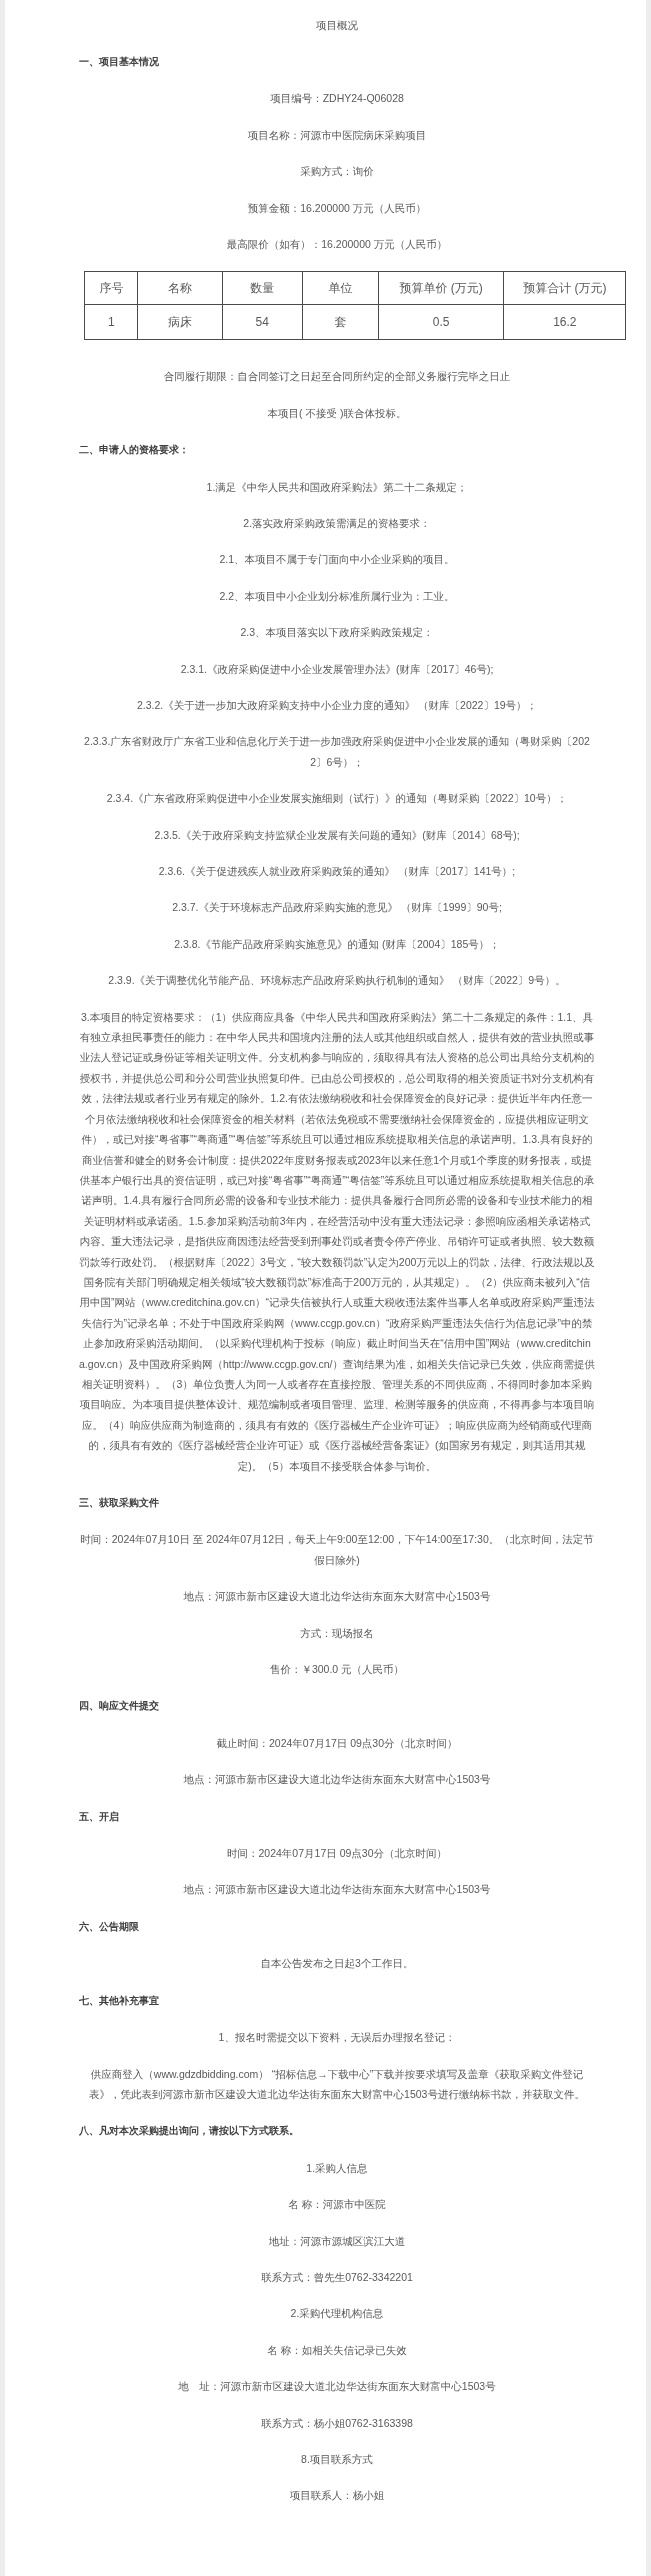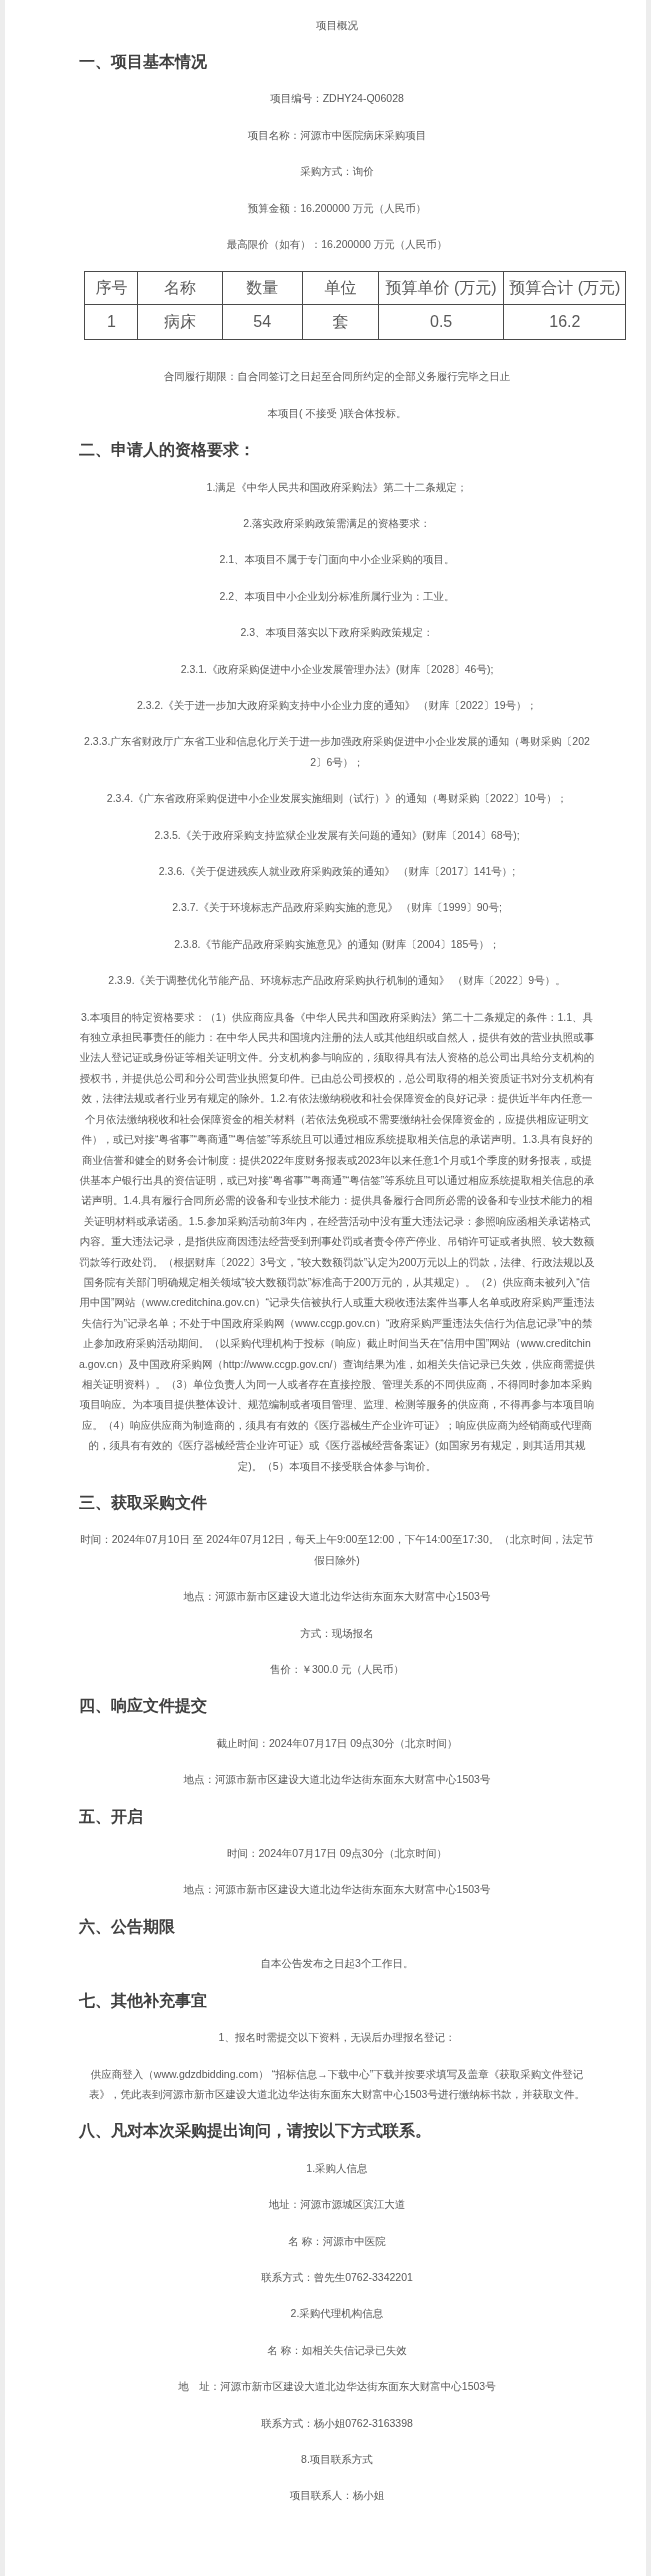--- a/index.html
+++ b/index.html
@@ -25,31 +25,31 @@
     word-break: break-all;
     text-align: center;
   }
   .overview {
     margin: 4px 0 16px 0;
     line-height: 20.4px;
   }
   .heading {
     margin: 17px 0 16px 0;
     line-height: 20.4px;
-    font-size: 16px;
+    font-size: 10px;
     font-weight: 700;
     color: var(--heading-color, #404040);
   }
   table.req-table {
     border-collapse: collapse;
     table-layout: fixed;
     width: 505px;
     margin: 17px 0 26px 5.3px;
     color: var(--text-color, #595959);
-    font-size: 16px;
+    font-size: 12px;
   }
   table.req-table th,
   table.req-table td {
     border: 0.7px solid var(--border-color, #4a4a4a);
     text-align: center;
     vertical-align: middle;
     font-weight: 400;
     padding: 0 2.6px;
     overflow: hidden;
   }
@@ -95,21 +95,21 @@
         </tbody>
       </table>
       <p class="para">合同履行期限：自合同签订之日起至合同所约定的全部义务履行完毕之日止</p>
       <p class="para">本项目( 不接受 )联合体投标。</p>
       <p class="heading">二、申请人的资格要求：</p>
       <p class="para">1.满足《中华人民共和国政府采购法》第二十二条规定；</p>
       <p class="para">2.落实政府采购政策需满足的资格要求：</p>
       <p class="para">2.1、本项目不属于专门面向中小企业采购的项目。</p>
       <p class="para">2.2、本项目中小企业划分标准所属行业为：工业。</p>
       <p class="para">2.3、本项目落实以下政府采购政策规定：</p>
-      <p class="para">2.3.1.《政府采购促进中小企业发展管理办法》(财库〔2028〕46号);</p>
+      <p class="para">2.3.1.《政府采购促进中小企业发展管理办法》(财库〔2017〕46号);</p>
       <p class="para">2.3.2.《关于进一步加大政府采购支持中小企业力度的通知》 （财库〔2022〕19号）；</p>
       <p class="para">2.3.3.广东省财政厅广东省工业和信息化厅关于进一步加强政府采购促进中小企业发展的通知（粤财采购〔2022〕6号）；</p>
       <p class="para">2.3.4.《广东省政府采购促进中小企业发展实施细则（试行）》的通知（粤财采购〔2022〕10号）；</p>
       <p class="para">2.3.5.《关于政府采购支持监狱企业发展有关问题的通知》(财库〔2014〕68号);</p>
       <p class="para">2.3.6.《关于促进残疾人就业政府采购政策的通知》 （财库〔2017〕141号）;</p>
       <p class="para">2.3.7.《关于环境标志产品政府采购实施的意见》 （财库〔1999〕90号;</p>
       <p class="para">2.3.8.《节能产品政府采购实施意见》的通知 (财库〔2004〕185号）；</p>
       <p class="para">2.3.9.《关于调整优化节能产品、环境标志产品政府采购执行机制的通知》 （财库〔2022〕9号）。</p>
       <p class="para">3.本项目的特定资格要求：（1）供应商应具备《中华人民共和国政府采购法》第二十二条规定的条件：1.1、具有独立承担民事责任的能力：在中华人民共和国境内注册的法人或其他组织或自然人，提供有效的营业执照或事业法人登记证或身份证等相关证明文件。分支机构参与响应的，须取得具有法人资格的总公司出具给分支机构的授权书，并提供总公司和分公司营业执照复印件。已由总公司授权的，总公司取得的相关资质证书对分支机构有效，法律法规或者行业另有规定的除外。1.2.有依法缴纳税收和社会保障资金的良好记录：提供近半年内任意一个月依法缴纳税收和社会保障资金的相关材料（若依法免税或不需要缴纳社会保障资金的，应提供相应证明文件），或已对接“粤省事”“粤商通”“粤信签”等系统且可以通过相应系统提取相关信息的承诺声明。1.3.具有良好的商业信誉和健全的财务会计制度：提供2022年度财务报表或2023年以来任意1个月或1个季度的财务报表，或提供基本户银行出具的资信证明，或已对接“粤省事”“粤商通”“粤信签”等系统且可以通过相应系统提取相关信息的承诺声明。1.4.具有履行合同所必需的设备和专业技术能力：提供具备履行合同所必需的设备和专业技术能力的相关证明材料或承诺函。1.5.参加采购活动前3年内，在经营活动中没有重大违法记录：参照响应函相关承诺格式内容。重大违法记录，是指供应商因违法经营受到刑事处罚或者责令停产停业、吊销许可证或者执照、较大数额罚款等行政处罚。（根据财库〔2022〕3号文，“较大数额罚款”认定为200万元以上的罚款，法律、行政法规以及国务院有关部门明确规定相关领域“较大数额罚款”标准高于200万元的，从其规定）。（2）供应商未被列入“信用中国”网站（www.creditchina.gov.cn）“记录失信被执行人或重大税收违法案件当事人名单或政府采购严重违法失信行为”记录名单；不处于中国政府采购网（www.ccgp.gov.cn）“政府采购严重违法失信行为信息记录”中的禁止参加政府采购活动期间。（以采购代理机构于投标（响应）截止时间当天在“信用中国”网站（www.creditchina.gov.cn）及中国政府采购网（http://www.ccgp.gov.cn/）查询结果为准，如相关失信记录已失效，供应商需提供相关证明资料）。（3）单位负责人为同一人或者存在直接控股、管理关系的不同供应商，不得同时参加本采购项目响应。为本项目提供整体设计、规范编制或者项目管理、监理、检测等服务的供应商，不得再参与本项目响应。（4）响应供应商为制造商的，须具有有效的《医疗器械生产企业许可证》；响应供应商为经销商或代理商的，须具有有效的《医疗器械经营企业许可证》或《医疗器械经营备案证》(如国家另有规定，则其适用其规定)。（5）本项目不接受联合体参与询价。</p>
       <p class="heading">三、获取采购文件</p>
@@ -123,22 +123,22 @@
       <p class="heading">五、开启</p>
       <p class="para">时间：2024年07月17日 09点30分（北京时间）</p>
       <p class="para">地点：河源市新市区建设大道北边华达街东面东大财富中心1503号</p>
       <p class="heading">六、公告期限</p>
       <p class="para">自本公告发布之日起3个工作日。</p>
       <p class="heading">七、其他补充事宜</p>
       <p class="para">1、报名时需提交以下资料，无误后办理报名登记：</p>
       <p class="para">供应商登入（www.gdzdbidding.com） “招标信息→下载中心”下载并按要求填写及盖章《获取采购文件登记表》，凭此表到河源市新市区建设大道北边华达街东面东大财富中心1503号进行缴纳标书款，并获取文件。</p>
       <p class="heading">八、凡对本次采购提出询问，请按以下方式联系。</p>
       <p class="para">1.采购人信息</p>
+      <p class="para">名 称：河源市中医院</p>
       <p class="para">地址：河源市源城区滨江大道</p>
-      <p class="para">名 称：河源市中医院</p>
       <p class="para">联系方式：曾先生0762-3342201</p>
       <p class="para">2.采购代理机构信息</p>
       <p class="para">名 称：如相关失信记录已失效</p>
       <p class="para">地　址：河源市新市区建设大道北边华达街东面东大财富中心1503号</p>
       <p class="para">联系方式：杨小姐0762-3163398</p>
       <p class="para">8.项目联系方式</p>
       <p class="para">项目联系人：杨小姐</p>
     </div>
 </div>
 

